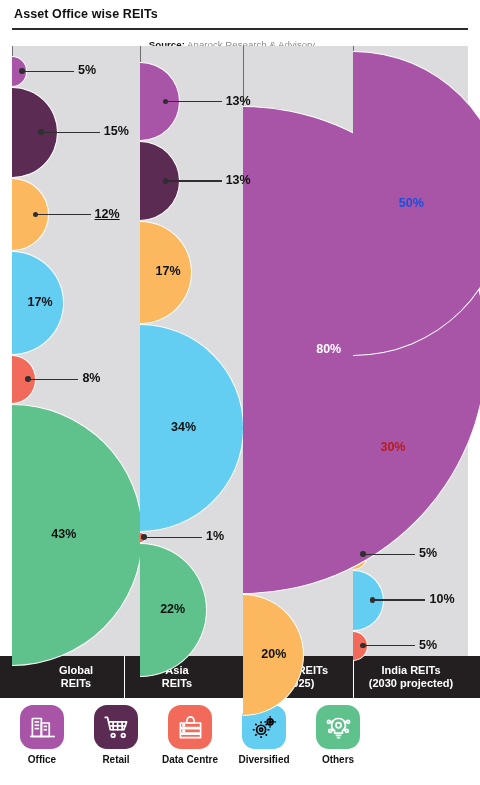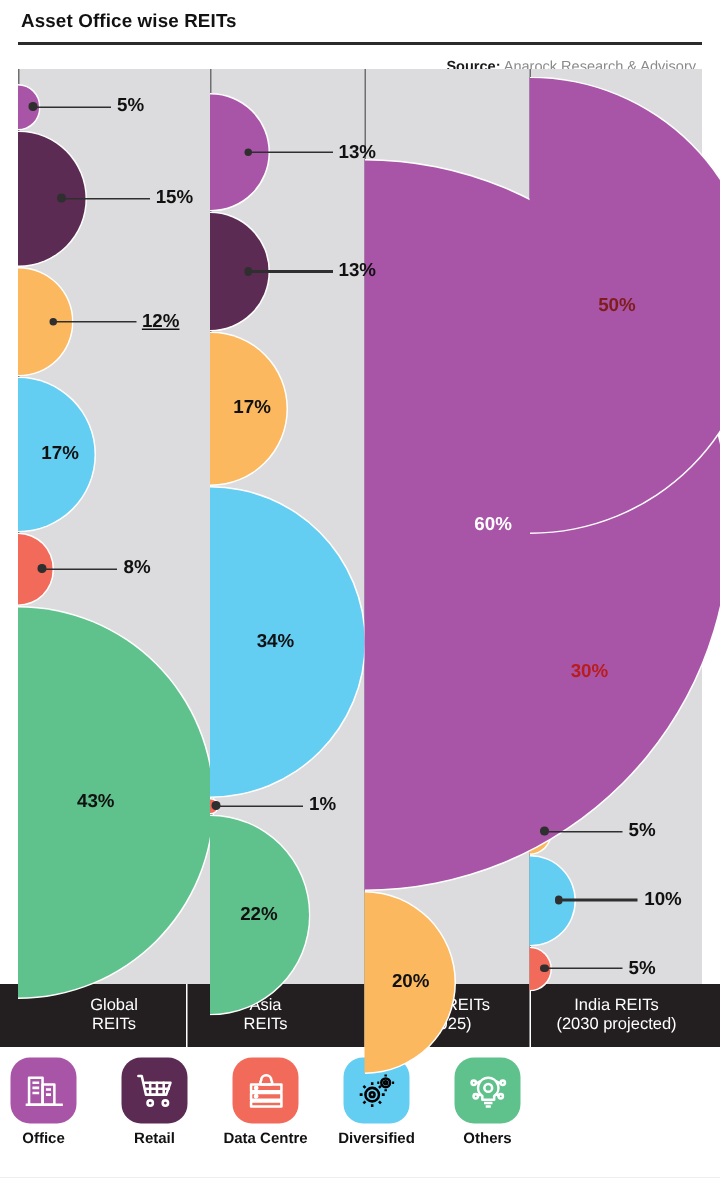--- a/index.html
+++ b/index.html
@@ -16,21 +16,21 @@
     padding:7px 0 7px 14px;
     font-size:12.5px;
     font-weight:bold;
     letter-spacing:.1px;
     color:#111;
   }
   .title-rule{
     height:2px;background:#2b2b2b;margin:0 12px 0 12px;
   }
   .source-row{
-    text-align:right;
+    text-align:center;
     padding:9px 16px 7px 0;
     font-size:9.7px;
     color:#8a8a8a;
   }
   .source-row b{color:#1a1a1a;font-weight:bold;}
 
   
   .plot{
     position:absolute;
     left:12px; top:46px;
@@ -47,21 +47,21 @@
     left:0;top:656px;width:480px;height:42px;
     background:#231f20;
   }
   .axis-cell{
     position:absolute;
     top:0;height:42px;
     display:flex;align-items:center;justify-content:center;
     text-align:center;
     color:#ffffff;
     font-size:11px;
-    font-weight:normal;
+    font-weight:bold;
     line-height:1.22;
     border-left:1.6px solid #ffffff;
     box-sizing:border-box;
   }
   .axis-cell:first-of-type{border-left:none;}
 
   
   .bubble{
     position:absolute;
     border-radius:0 1000px 1000px 0;
@@ -91,20 +91,21 @@
     font-weight:bold;
     color:#111;
     white-space:nowrap;
   }
 
   
   .legend{
     position:absolute;
     left:0;top:705px;width:380px;height:80px;
     display:flex;
+    justify-content:center;
     gap:16px;
   }
   .legend-item{
     width:58px;
     display:flex;flex-direction:column;align-items:center;
   }
   .legend-icon{
     width:44px;height:44px;
     border-radius:13px;
     display:flex;align-items:center;justify-content:center;
@@ -160,26 +161,26 @@
     <div class="callout-text" style="color: rgb(17, 17, 17); left: 143.555px; top: 218.45px; z-index: 25;">17%</div>
     <div class="bubble" style="left: 128px; top: 278.3px; width: 103.7px; height: 207.4px; background: rgb(99, 205, 242); z-index: 7;"></div>
     <div class="callout-text" style="color: rgb(17, 17, 17); left: 159.11px; top: 374px; z-index: 25;">34%</div>
     <div class="bubble" style="left: 128px; top: 485.7px; width: 5.5px; height: 11px; background: rgb(242, 106, 90); z-index: 6;"></div>
     <div class="callout" style="left: 131.41px; top: 490.5px; width: 58.59px; z-index: 30;"></div>
     <div class="callout-text" style="left: 194px; top: 483.2px; z-index: 31;">1%</div>
     <div class="bubble" style="left: 128px; top: 496.7px; width: 67.1px; height: 134.2px; background: rgb(95, 194, 140); z-index: 5;"></div>
     <div class="callout-text" style="color: rgb(17, 17, 17); left: 148.13px; top: 555.8px; z-index: 25;">22%</div>
     <div class="panel" style="left: 231px; width: 110px;"></div>
     <div class="bubble" style="left: 231px; top: 60px; width: 244px; height: 488px; background: rgb(168, 85, 168); z-index: 10;"></div>
-    <div class="callout-text" style="color: rgb(255, 255, 255); left: 304.2px; top: 296px; z-index: 25;">60%</div>
+    <div class="callout-text" style="color: rgb(255, 255, 255); left: 304.2px; top: 296px; z-index: 25;">80%</div>
     <div class="bubble" style="left: 231px; top: 548px; width: 61px; height: 122px; background: rgb(251, 184, 95); z-index: 9;"></div>
     <div class="callout-text" style="color: rgb(17, 17, 17); left: 249.3px; top: 601px; z-index: 25;">20%</div>
     <div class="panel" style="left: 341px; width: 115px;"></div>
     <div class="bubble" style="left: 341px; top: 5px; width: 152.5px; height: 305px; background: rgb(168, 85, 168); z-index: 10;"></div>
-    <div class="callout-text" style="color: #7f1d1d; left: 386.75px; top: 149.5px; z-index: 25;">50%</div>
+    <div class="callout-text" style="color: #1d4ed8; left: 386.75px; top: 149.5px; z-index: 25;">50%</div>
     <div class="bubble" style="left: 341px; top: 310px; width: 91.5px; height: 183px; background: rgb(92, 43, 84); z-index: 9;"></div>
     <div class="callout-text" style="color: #b91c1c; left: 368.45px; top: 393.5px; z-index: 25;">30%</div>
     <div class="bubble" style="left: 341px; top: 493px; width: 15.25px; height: 30.5px; background: rgb(251, 184, 95); z-index: 8;"></div>
     <div class="callout" style="left: 350.455px; top: 507.55px; width: 52.545px; z-index: 30;"></div>
     <div class="callout-text" style="left: 407px; top: 500.25px; z-index: 31;">5%</div>
     <div class="bubble" style="left: 341px; top: 523.5px; width: 30.5px; height: 61px; background: rgb(99, 205, 242); z-index: 7;"></div>
     <div class="callout" style="left: 359.91px; top: 553.3px; width: 53.59px; z-index: 30;"></div>
     <div class="callout-text" style="left: 417.5px; top: 546px; z-index: 31;">10%</div>
     <div class="bubble" style="left: 341px; top: 584.5px; width: 15.25px; height: 30.5px; background: rgb(242, 106, 90); z-index: 6;"></div>
     <div class="callout" style="left: 350.455px; top: 599.05px; width: 52.545px; z-index: 30;"></div>

